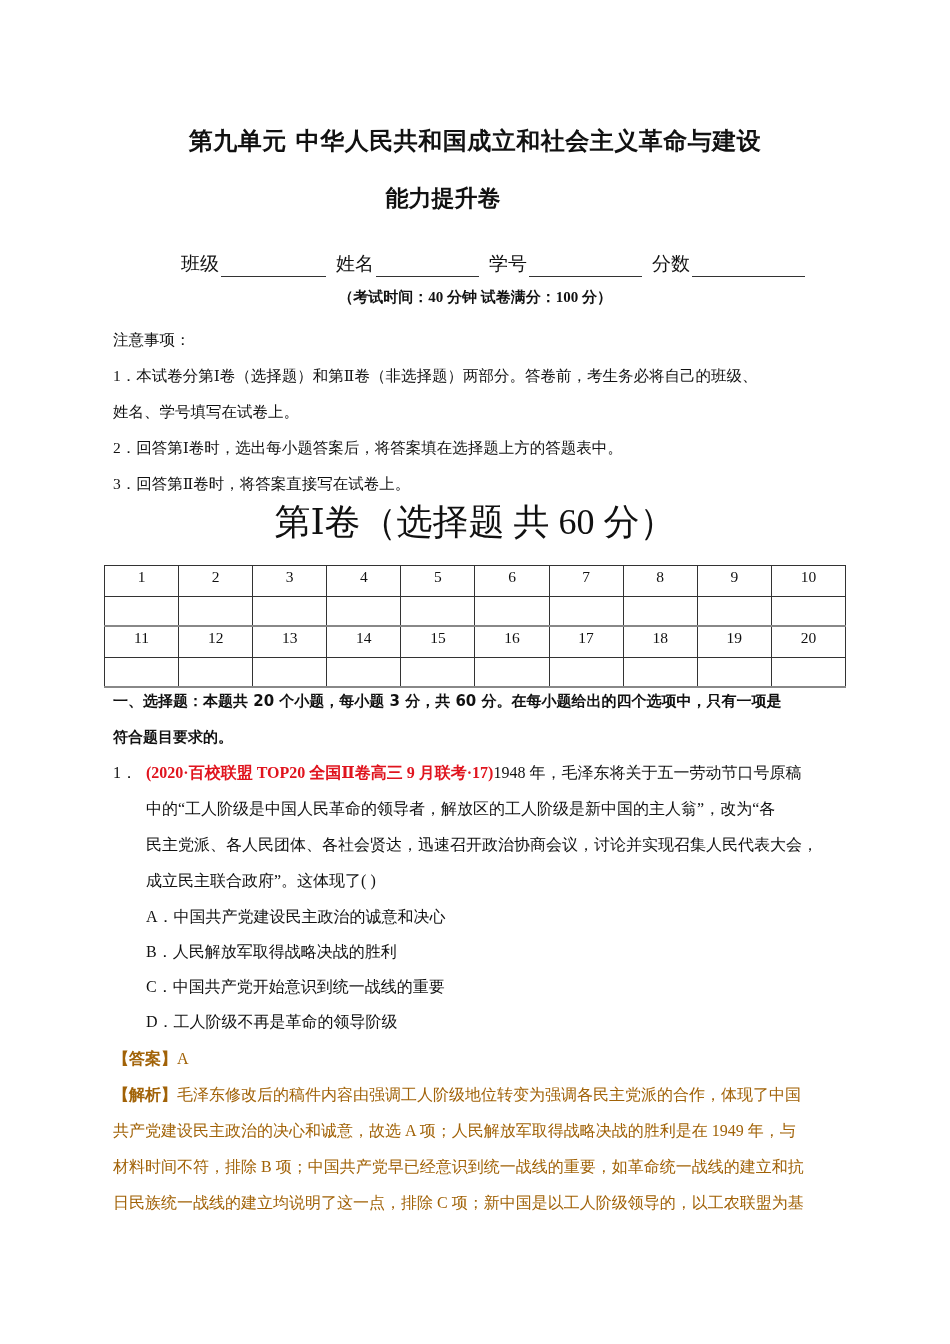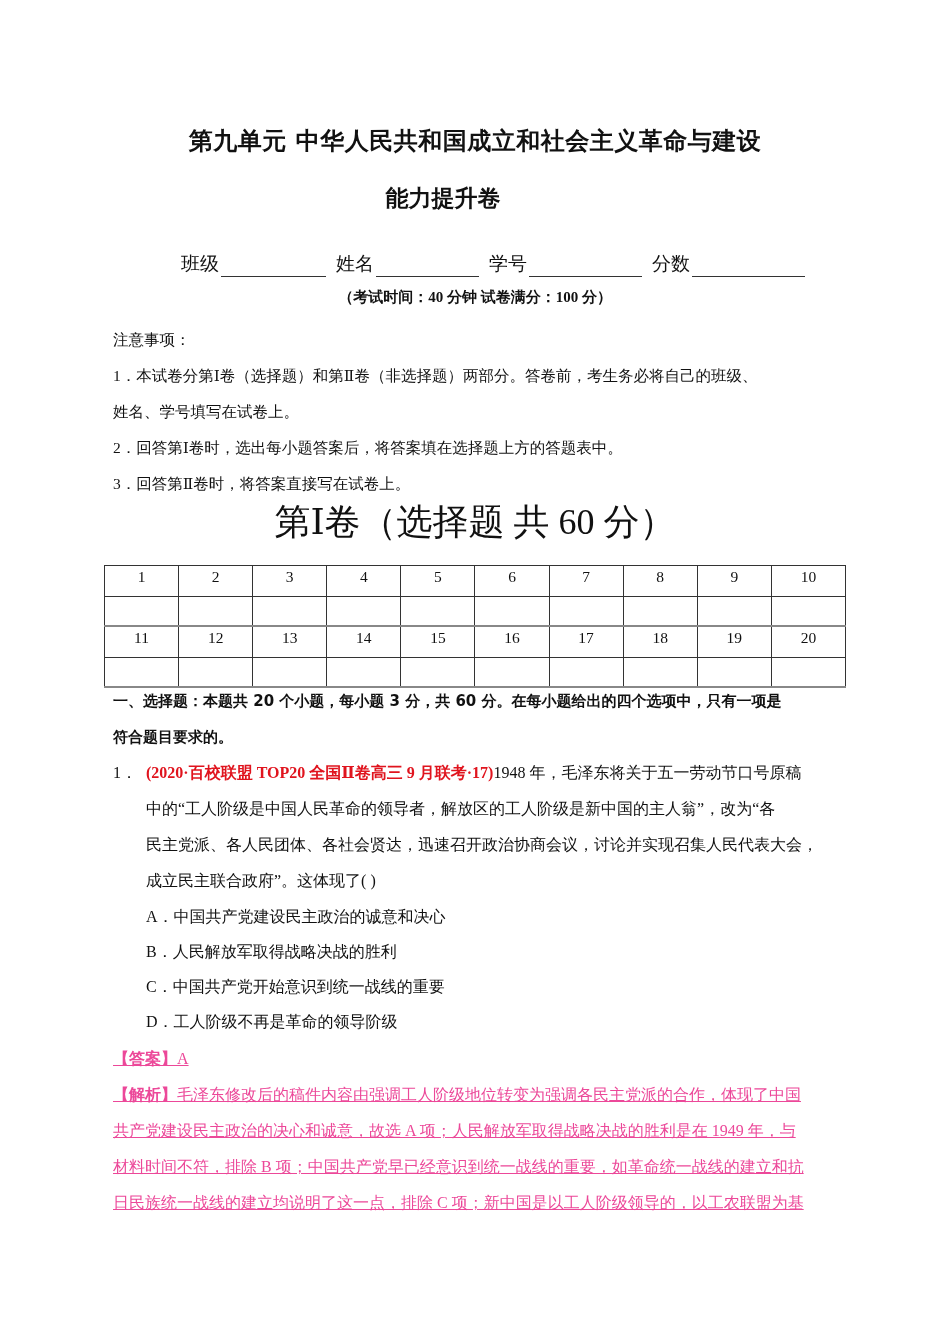--- a/index.html
+++ b/index.html
@@ -153,22 +153,21 @@
       line-height: 35px;
       padding-left: 33px;
       white-space: nowrap;
     }
     .answer-block {
       position: absolute;
       left: 113px;
       top: 1041px;
       width: 740px;
       font-size: 16px;
-      color: #ec4899;
-      text-decoration: underline;
+      color: #a16207;
     }
     .answer-block .line {
       height: 36px;
       line-height: 36px;
       white-space: nowrap;
     }
     .bracket {
       font-weight: bold;
     }
   </style>

